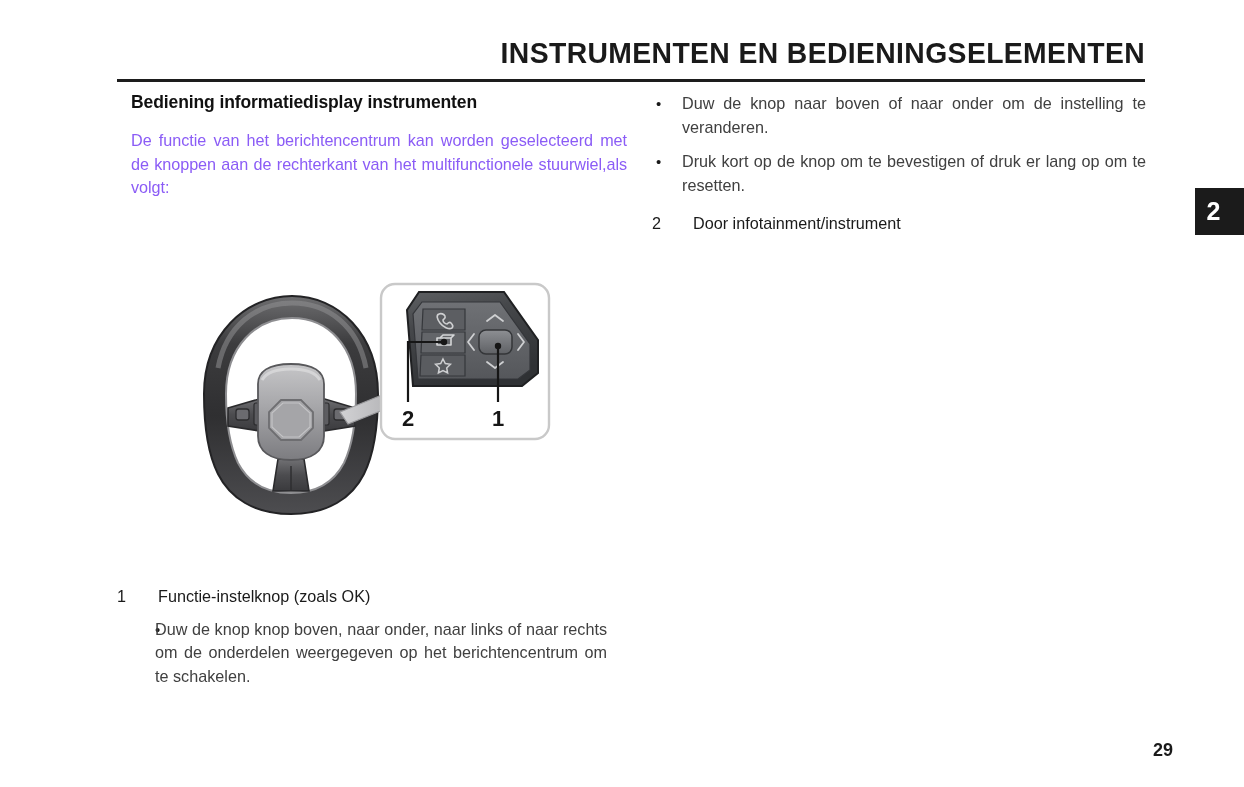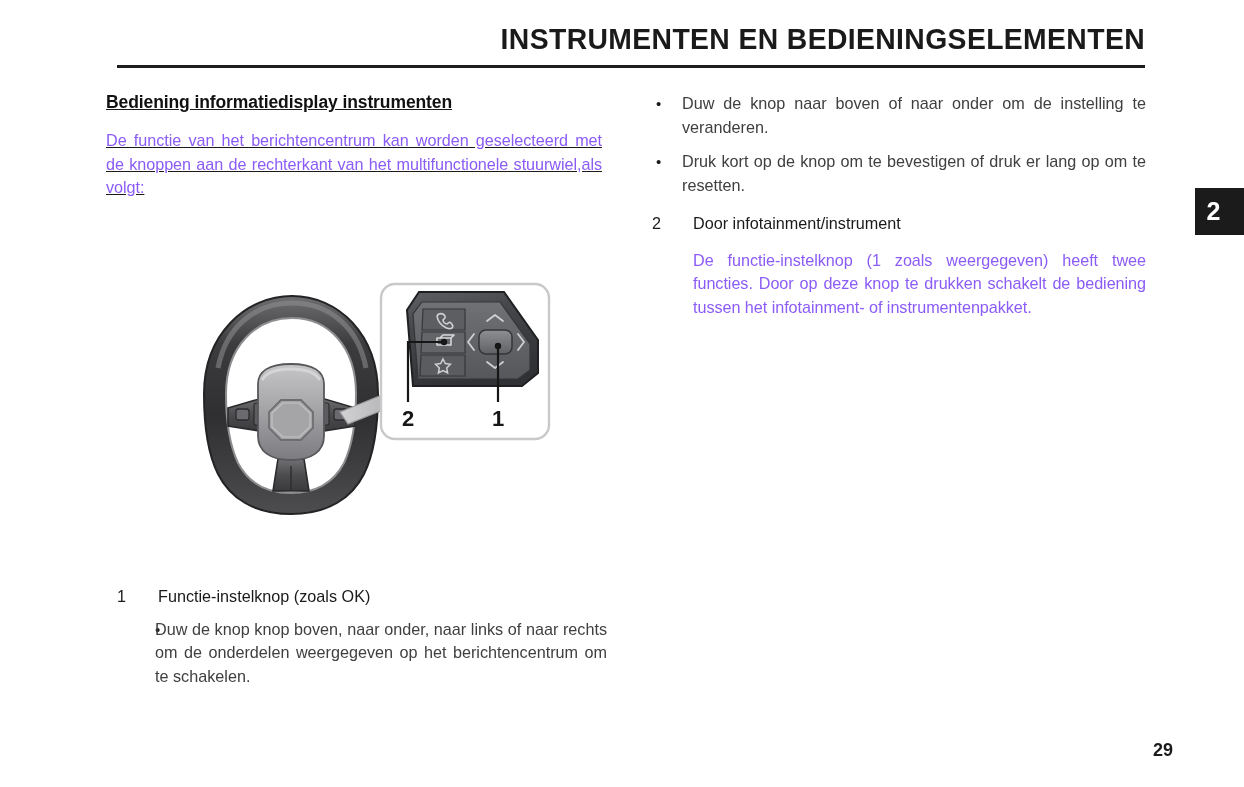--- a/index.html
+++ b/index.html
@@ -14,21 +14,21 @@
     overflow: hidden;
     font-family: "Liberation Sans", sans-serif;
     color: #1a1a1a;
     -webkit-font-smoothing: antialiased;
   }
 
   
   .page-header {
     position: absolute;
     left: 117px;
-    top: 22px;
+    top: 36px;
     width: 1028px;
   }
   .header-title {
     font-family: "Liberation Sans", sans-serif;
     font-weight: bold;
     font-size: 29.5px;
     letter-spacing: 0.4px;
     text-align: right;
     color: #1a1a1a;
     white-space: nowrap;
@@ -59,21 +59,21 @@
     box-sizing: border-box;
     padding-right: 12px;
   }
 
   
   .col {
     position: absolute;
     top: 92px;
     width: 496px;
   }
-  .col-left  { left: 106px; text-decoration: underline; }
+  .col-left  { left: 131px; }
   .col-right { left: 652px; width: 494px; }
 
   .section-heading {
     font-weight: bold;
     font-size: 17.5px;
     line-height: 21px;
     margin: 0 0 16px 0;
     color: #111111;
     letter-spacing: -0.1px;
   }
@@ -352,21 +352,15 @@
 
   <div class="right-gap-2"></div>
 
   <div class="num-item">
     <div class="num-marker">2</div>
     <div class="num-body">Door infotainment/instrument</div>
   </div>
 
   <div class="right-gap-1"></div>
 
-  <div class="num-item">
-    <div class="num-marker"></div>
-    <div class="num-body">
-      <p class="body-par">De functie-instelknop (1 zoals weergegeven) heeft twee functies. Door op deze knop te drukken schakelt de bediening tussen het infotainment- of instrumentenpakket.</p>
-    </div>
-  </div>
 </div>
 
 <div class="page-number">29</div>
 
 </body></html>

